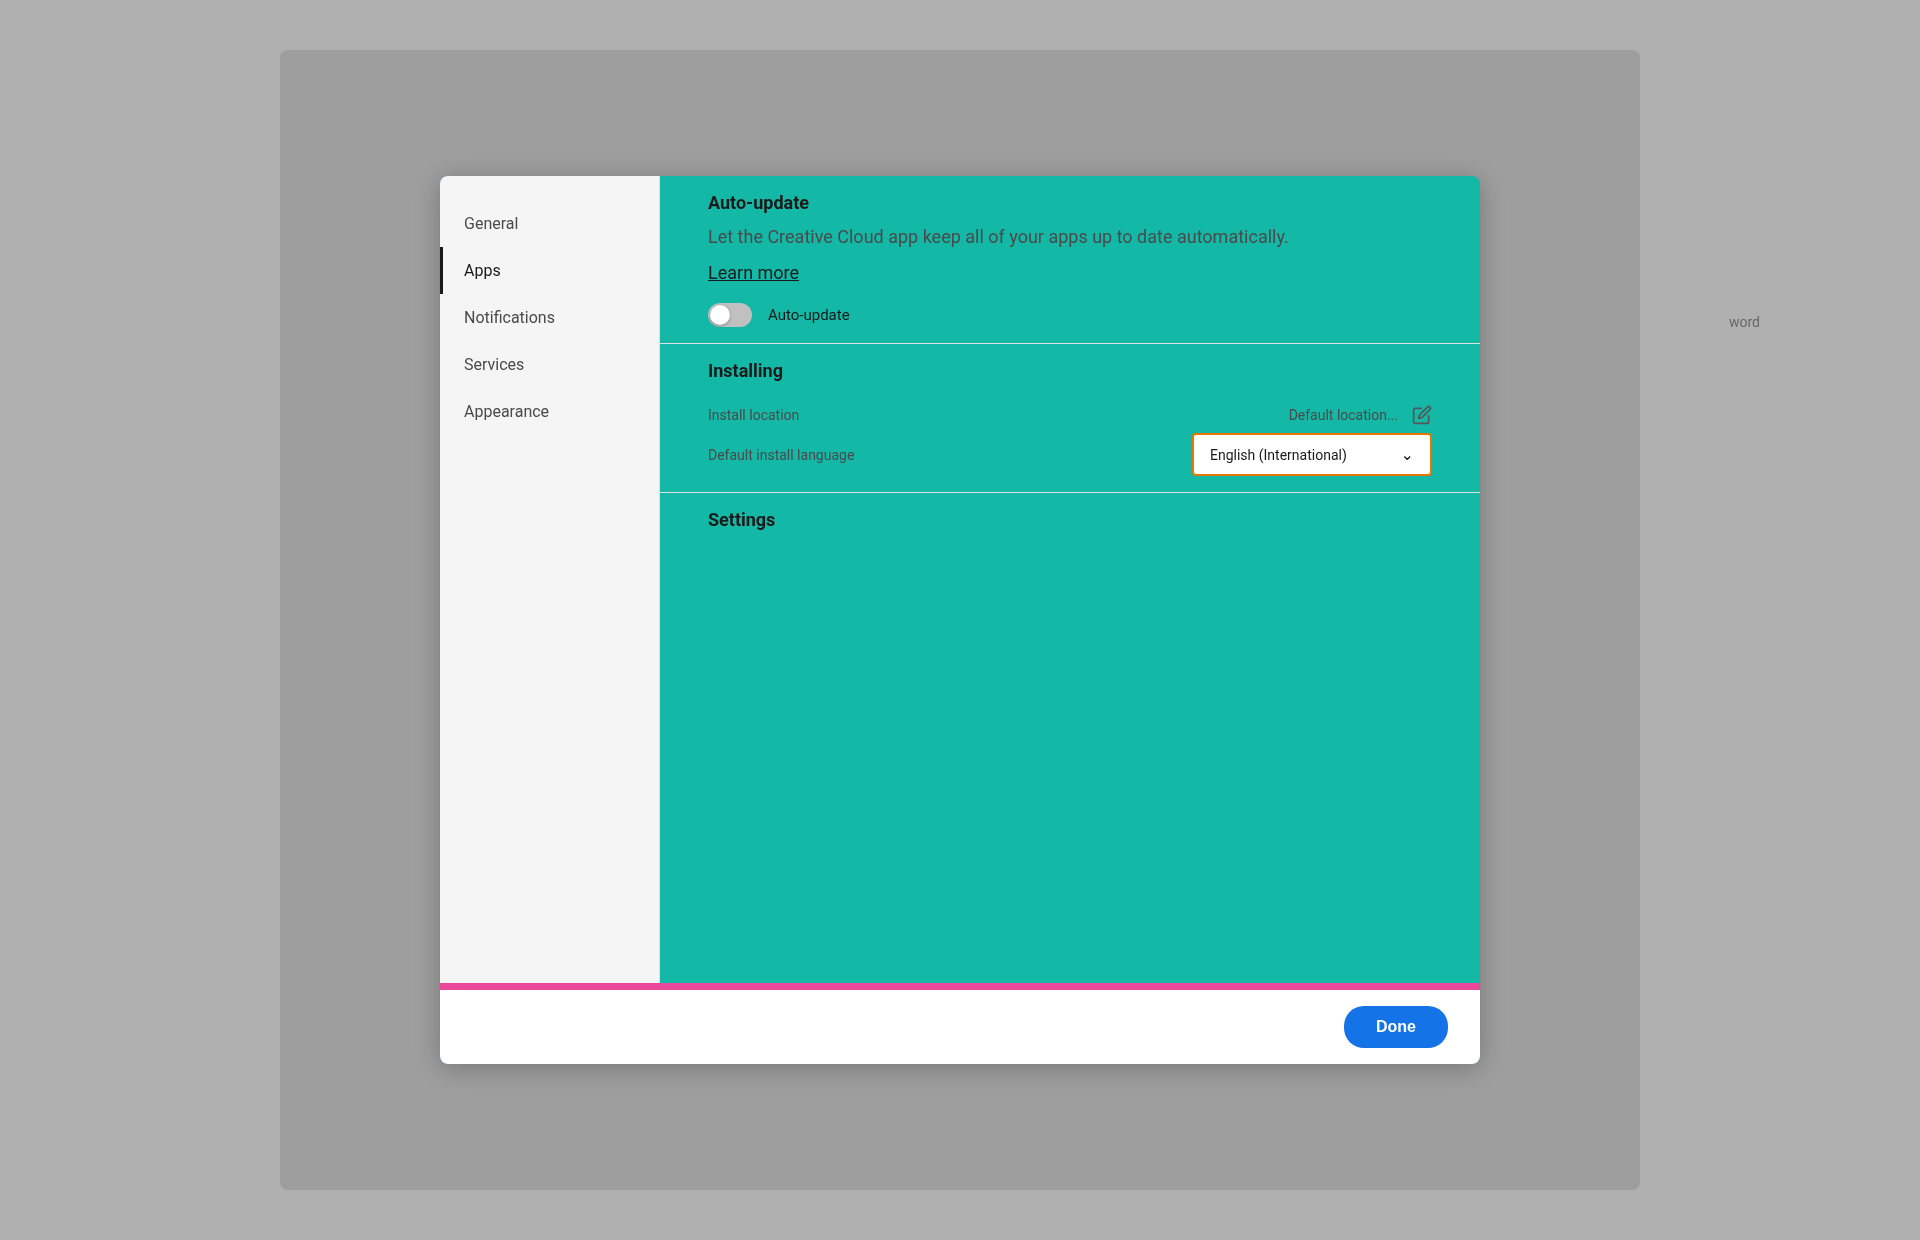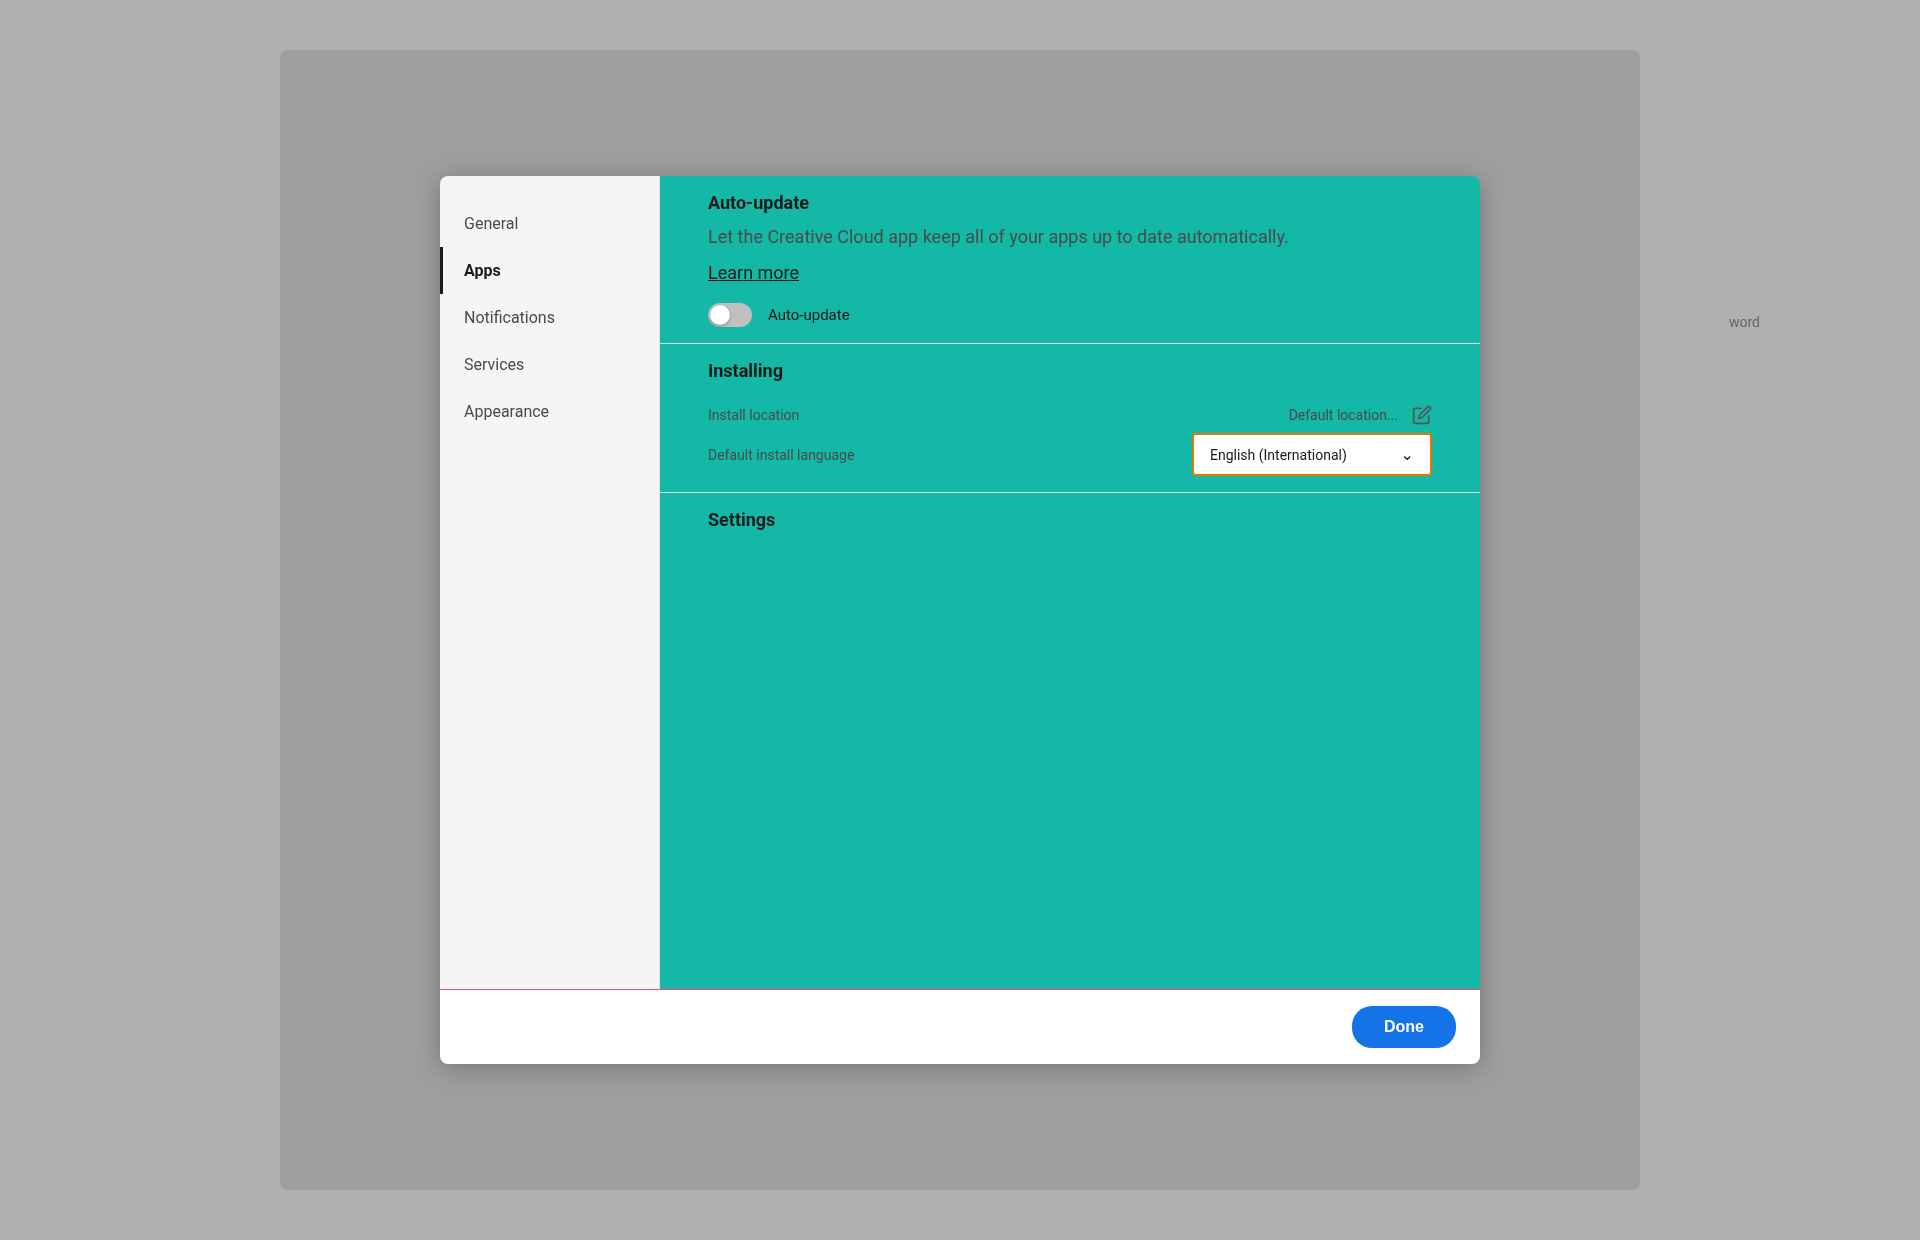--- a/index.html
+++ b/index.html
@@ -60,21 +60,21 @@
 
     .sidebar-item {
       padding: 14px 24px;
       font-size: 16px;
       color: #4a4a4a;
       cursor: pointer;
       position: relative;
     }
 
     .sidebar-item.active {
-      font-weight: 700;
+      font-weight: 400;
       color: #1a1a1a;
     }
 
     .sidebar-item.active::before {
       content: '';
       position: absolute;
       left: 0;
       top: 0;
       bottom: 0;
       width: 3px;
@@ -222,25 +222,25 @@
       color: #1a1a1a;
     }
 
     .dropdown-chevron {
       font-size: 16px;
       color: #1a1a1a;
     }
 
     
     .dialog-footer {
-      padding: 16px 24px;
+      padding: 16px 32px;
       display: flex;
       justify-content: flex-end;
       background-color: #ffffff;
-      border-top: 1px solid #ec4899;
+      border-top: 7px solid #ec4899;
     }
 
     .done-button {
       background-color: #1473e6;
       color: #ffffff;
       border: none;
       border-radius: 20px;
       padding: 12px 32px;
       font-size: 16px;
       font-weight: 600;

